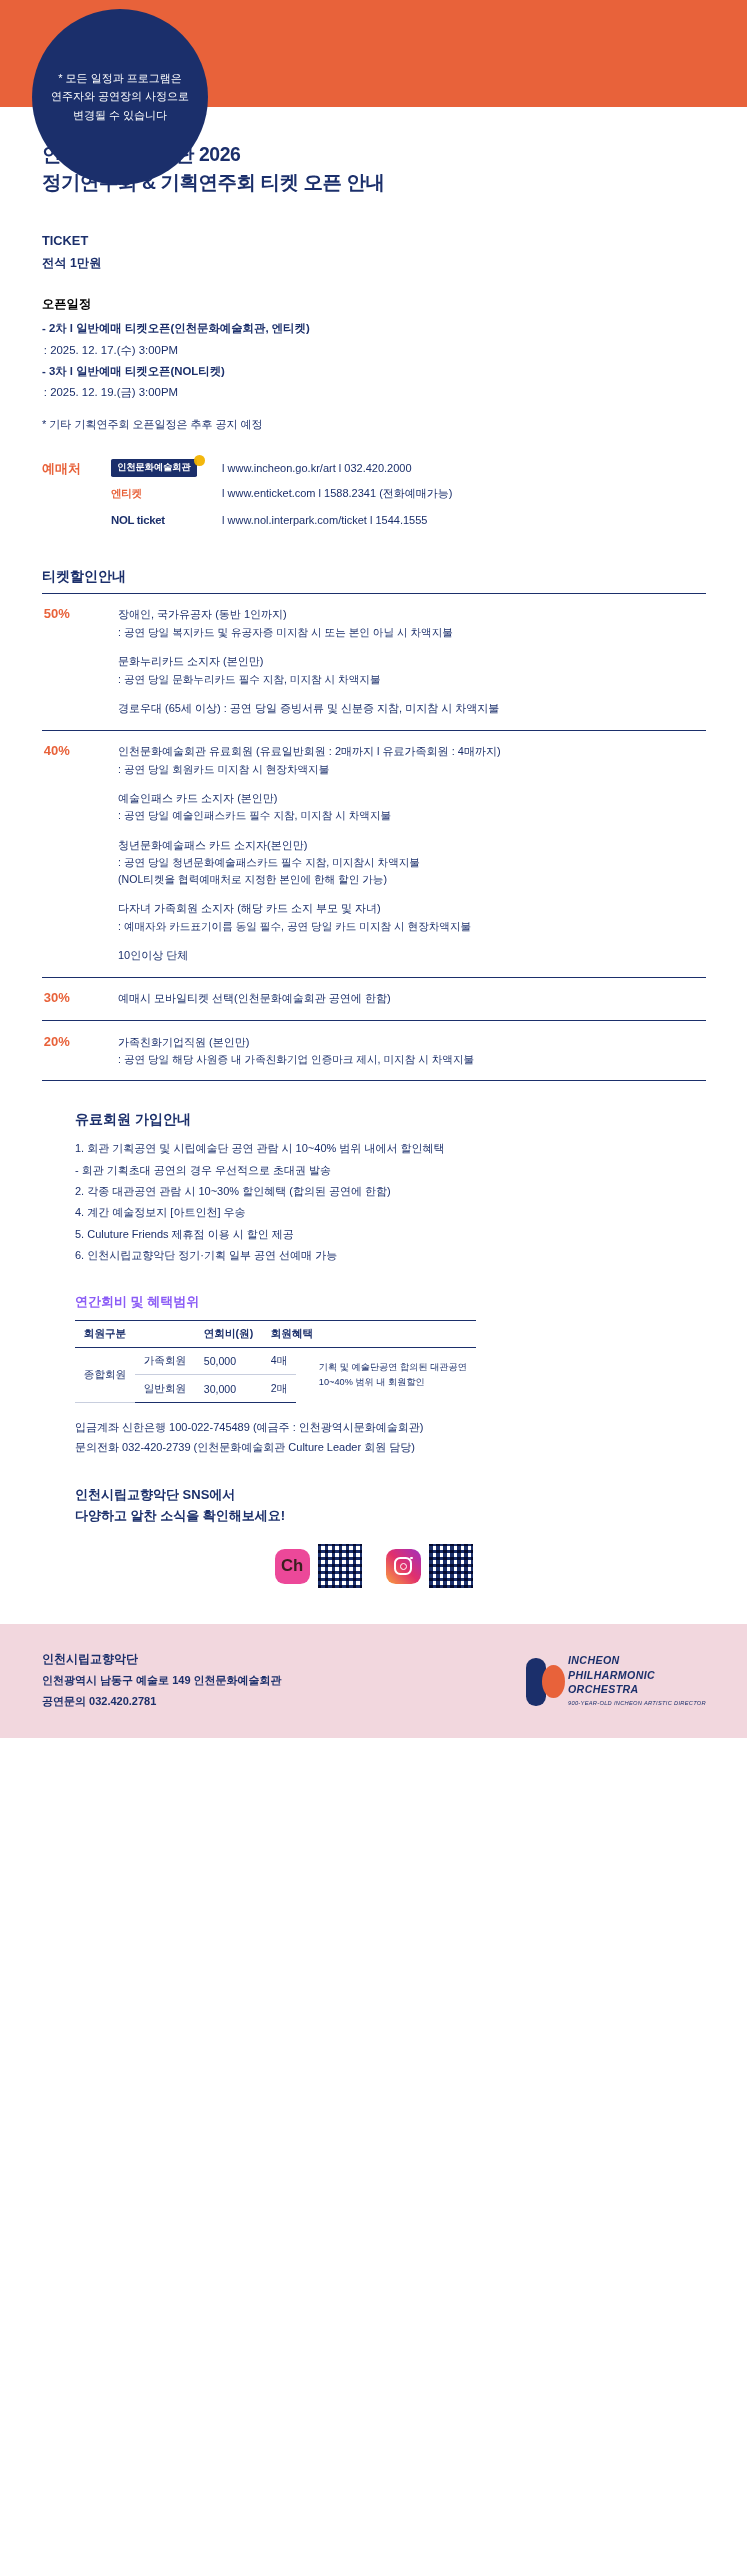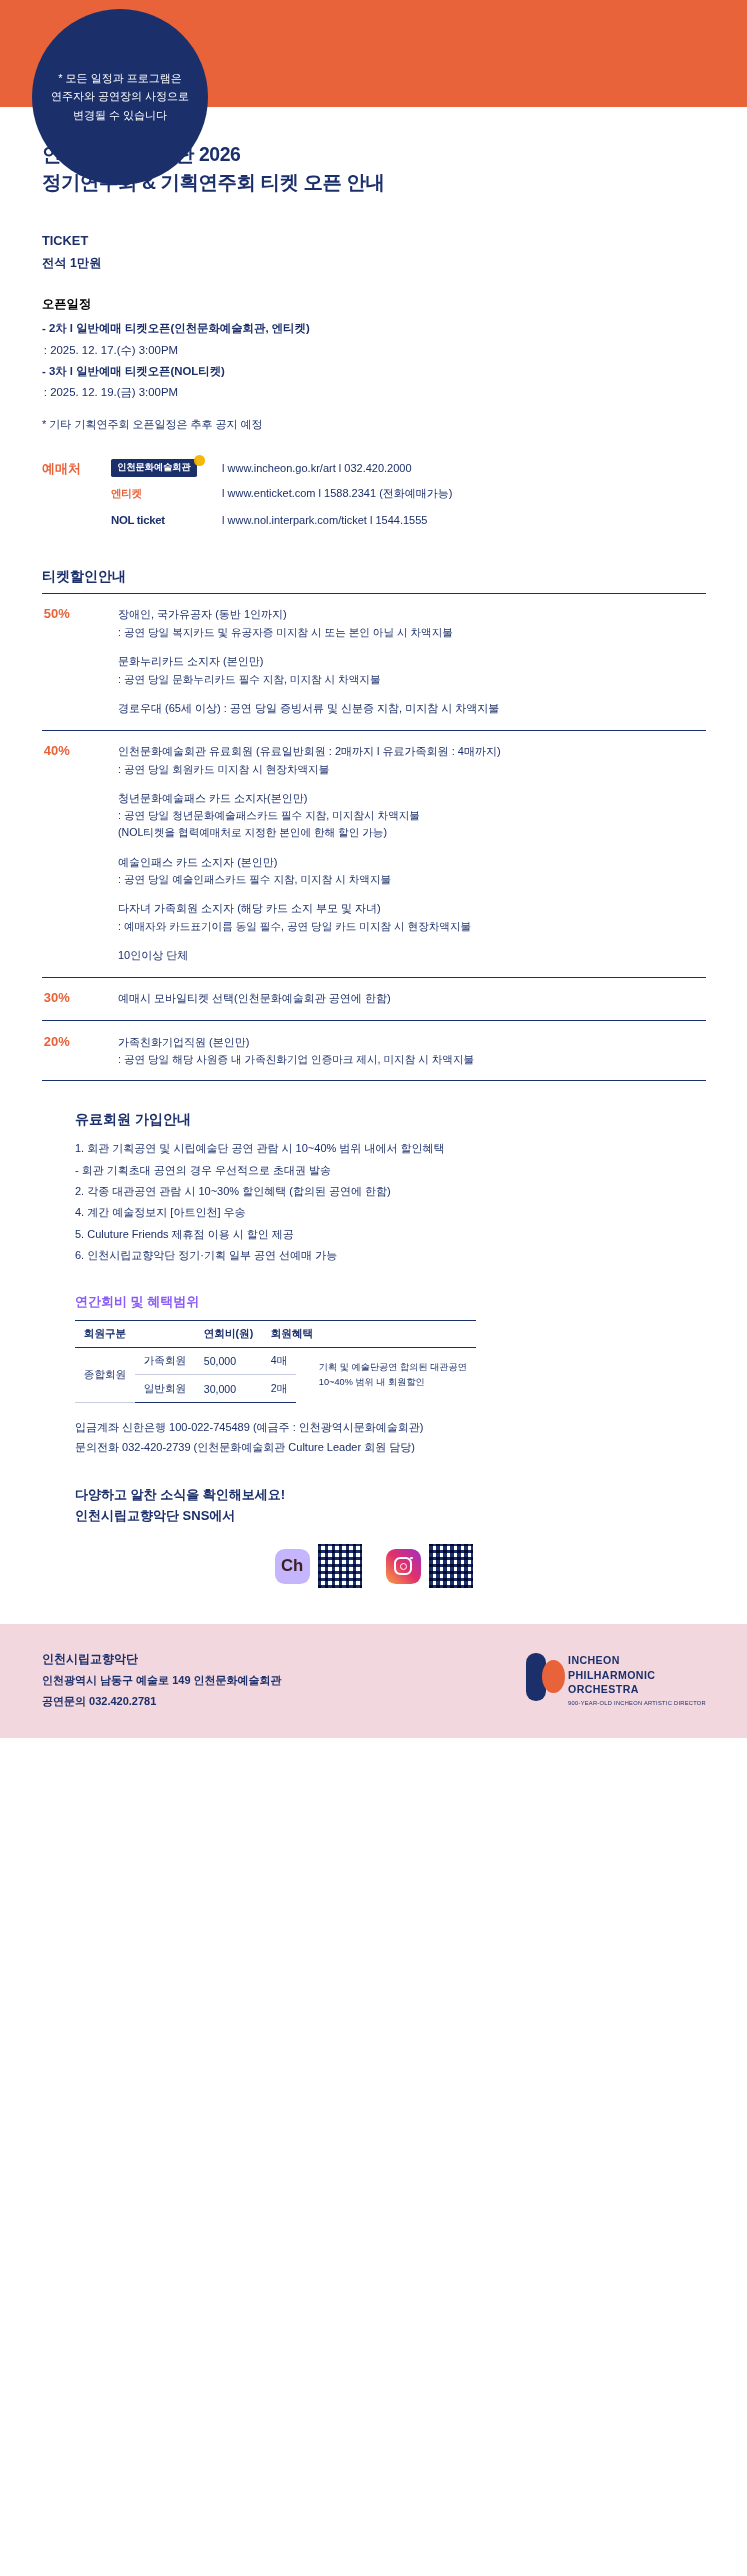--- a/index.html
+++ b/index.html
@@ -268,21 +268,21 @@
     margin-top: 16px;
     display: flex;
     justify-content: center;
     align-items: center;
     gap: 23px;
     padding-bottom: 35px;
   }
   .sns-group { display: flex; align-items: center; gap: 7px; }
   .icon-kakao {
     width: 35px; height: 35px; border-radius: 9.7px;
-    background: #c4b5fd;
+    background: #ec4899;
     display: flex; align-items: center; justify-content: center;
     font-size: 16.7px; font-weight: bold; color: #3b1e1e;
   }
   .icon-insta {
     width: 35px; height: 35px; border-radius: 9.7px;
     background: linear-gradient(45deg,#f9a03e,#e1306c,#a12fbf);
     display: flex; align-items: center; justify-content: center;
     position: relative;
   }
   .icon-insta .ring {
@@ -316,22 +316,23 @@
   }
   .footer-left {
     color: #1b2f6b;
     font-size: 11px;
     line-height: 1.85;
     font-weight: bold;
   }
   .footer-left .org { font-size: 12px; }
   .footer-right {
     display: flex;
-    align-items: flex-start;
+    align-items: flex-end;
     gap: 1px;
+    font-style: italic;
   }
   .ipo-mark {
     width: 46px; height: 48px;
     position: relative;
   }
   .ipo-mark .b1 {
     position: absolute; left: 5.3px; top: 0;
     width: 19.4px; height: 48px; border-radius: 9.7px;
     background: #1b2f6b;
   }
@@ -426,27 +427,27 @@
         </div>
 
         <div class="disc-row">
           <div class="disc-rate">40%</div>
           <div class="disc-items">
             <div class="disc-item">
               <div class="t">인천문화예술회관 유료회원 (유료일반회원 : 2매까지 l 유료가족회원 : 4매까지)</div>
               <div class="d">: 공연 당일 회원카드 미지참 시 현장차액지불</div>
             </div>
             <div class="disc-item">
+              <div class="t">예술인패스 카드 소지자 (본인만)</div>
+              <div class="d">: 공연 당일 예술인패스카드 필수 지참, 미지참 시 차액지불</div>
+            </div>
+            <div class="disc-item">
               <div class="t">청년문화예술패스 카드 소지자(본인만)</div>
               <div class="d" style="white-space: pre-line;">: 공연 당일 청년문화예술패스카드 필수 지참, 미지참시 차액지불
 (NOL티켓을 협력예매처로 지정한 본인에 한해 할인 가능)</div>
-            </div>
-            <div class="disc-item">
-              <div class="t">예술인패스 카드 소지자 (본인만)</div>
-              <div class="d">: 공연 당일 예술인패스카드 필수 지참, 미지참 시 차액지불</div>
             </div>
             <div class="disc-item">
               <div class="t">다자녀 가족회원 소지자 (해당 카드 소지 부모 및 자녀)</div>
               <div class="d">: 예매자와 카드표기이름 동일 필수, 공연 당일 카드 미지참 시 현장차액지불</div>
             </div>
             <div class="disc-item">
               <div class="t">10인이상 단체</div>
             </div>
           </div>
         </div>
@@ -511,22 +512,22 @@
           </tbody>
         </table>
       </div>
 
       <div class="bank-info">
         <div>입금계좌 신한은행 100-022-745489 (예금주 : 인천광역시문화예술회관)</div>
         <div>문의전화 032-420-2739 (인천문화예술회관 Culture Leader 회원 담당)</div>
       </div>
 
       <div class="sns-title">
+        <div>인천시립교향악단 SNS에서</div>
         <div>다양하고 알찬 소식을 확인해보세요!</div>
-        <div>인천시립교향악단 SNS에서</div>
       </div>
 
       <div class="sns-icons">
         <div class="sns-group">
           <div class="icon-kakao">
             <span>Ch</span>
           </div>
           <div class="qr"></div>
         </div>
         <div class="sns-group">

